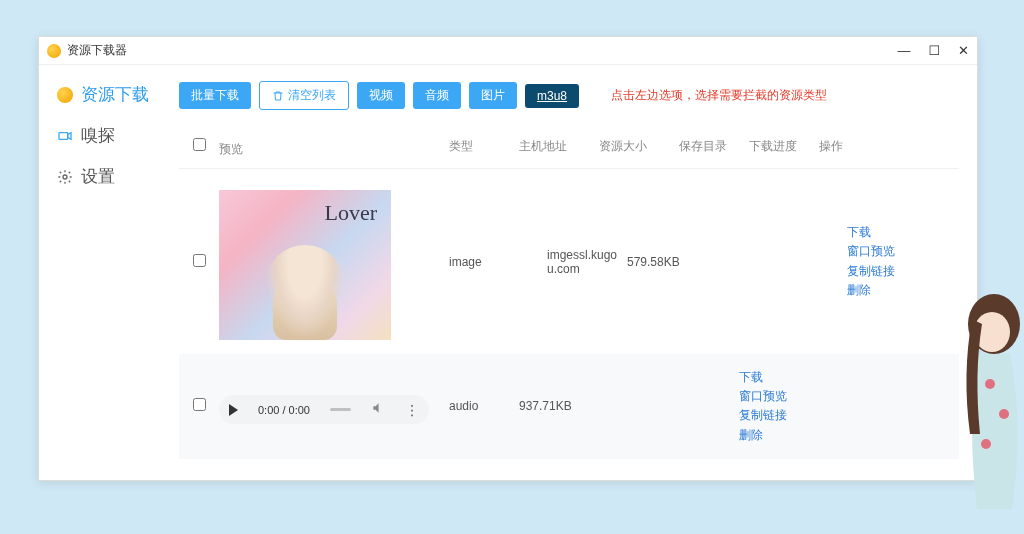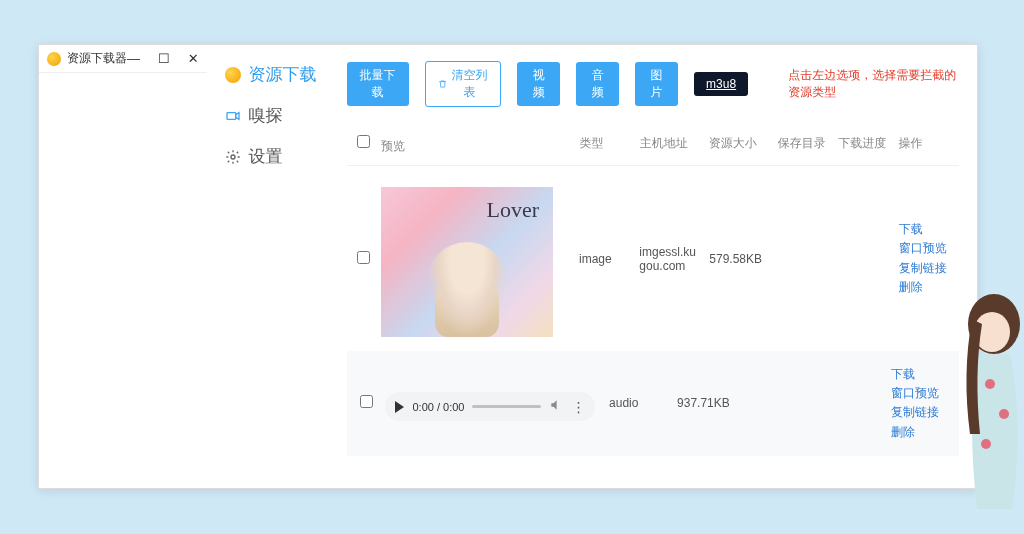--- a/index.html
+++ b/index.html
@@ -6,29 +6,29 @@
     body {
       font-family: "Microsoft YaHei", Arial, sans-serif;
       background: #cfe8f5;
       width: 1024px;
       height: 534px;
       overflow: hidden;
       position: relative;
     }
     .window {
       position: absolute;
-      top: 44px;
+      top: 36px;
       left: 38px;
       width: 940px;
       height: 445px;
       background: #fff;
       border: 1px solid #dcdcdc;
       box-shadow: 0 2px 10px rgba(0,0,0,.1);
       display: flex;
-      flex-direction: row;
+      flex-direction: column;
     }
     .titlebar {
       height: 28px;
       display: flex;
       align-items: center;
       padding: 0 8px;
       font-size: 12px;
       color: #333;
       border-bottom: 1px solid #eee;
     }
@@ -70,41 +70,41 @@
       background: radial-gradient(circle at 35% 35%, #ffd34d, #f2a100);
     }
     .content {
       flex: 1;
       padding: 16px 18px 0 0;
       overflow: auto;
     }
     .toolbar {
       display: flex;
       align-items: center;
-      gap: 16px;
+      gap: 8px;
       margin-bottom: 14px;
     }
     .btn {
       padding: 5px 12px;
       border-radius: 3px;
       font-size: 12px;
       cursor: pointer;
       border: none;
       color: #fff;
       background: #3ba7f5;
     }
     .btn.outline {
       background: #fff;
       color: #3ba7f5;
       border: 1px solid #3ba7f5;
       display: flex;
       align-items: center;
       gap: 4px;
     }
-    .btn.gray { background: #0f172a; text-decoration: underline; }
+    .btn.gray { background: #0c4a6e; text-decoration: underline; }
     .hint {
       font-size: 12px;
       color: #e23c2a;
       margin-left: 24px;
     }
     .table-head {
       display: flex;
       align-items: center;
       font-size: 12px;
       color: #888;
@@ -120,21 +120,21 @@
     .col-progress { width: 70px; }
     .col-ops { width: 70px; }
     .row {
       display: flex;
       align-items: center;
       font-size: 12px;
       color: #555;
       padding: 14px 0;
     }
     .row.alt { background: #f7f9fb; }
-    .row .col-host { word-break: break-all; padding-right: 8px; }
+    .row .col-host { word-break: break-all; padding-right: 8px; margin-left: 28px; }
     .thumb {
       width: 172px; height: 150px;
       background: linear-gradient(135deg, #f7c8d8 0%, #f5b4c4 25%, #c7d8f0 55%, #f0d8e8 80%, #f5e0c0 100%);
       position: relative;
       overflow: hidden;
       padding-left: 13px;
     }
     .thumb .script {
       position: absolute; top: 10px; right: 14px;
       font-family: cursive; font-size: 22px; color: #3a3a4a;
@@ -147,21 +147,21 @@
     }
     .thumb .hair {
       position:absolute; bottom:0; left:50%; transform:translateX(-50%);
       width:64px; height:70px;
       background: linear-gradient(#f0e0c8, #d8c0a0);
       border-radius: 50% 50% 20% 20%;
     }
     .audio-player {
       display: flex;
       align-items: center;
-      gap: 8px;
+      gap: 20px;
       background: #f1f3f4;
       border-radius: 20px;
       padding: 6px 10px;
       width: 210px;
     }
     .play-triangle {
       width: 0; height: 0;
       border-left: 9px solid #333;
       border-top: 6px solid transparent;
       border-bottom: 6px solid transparent;

